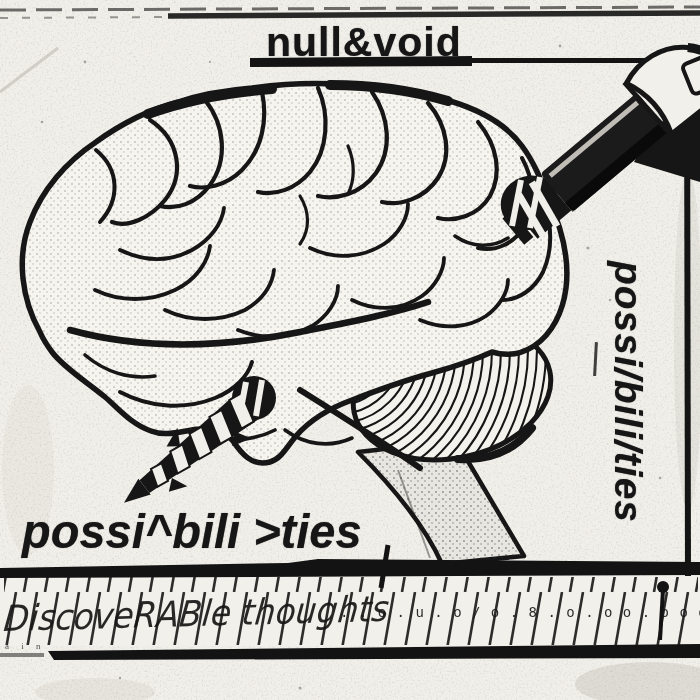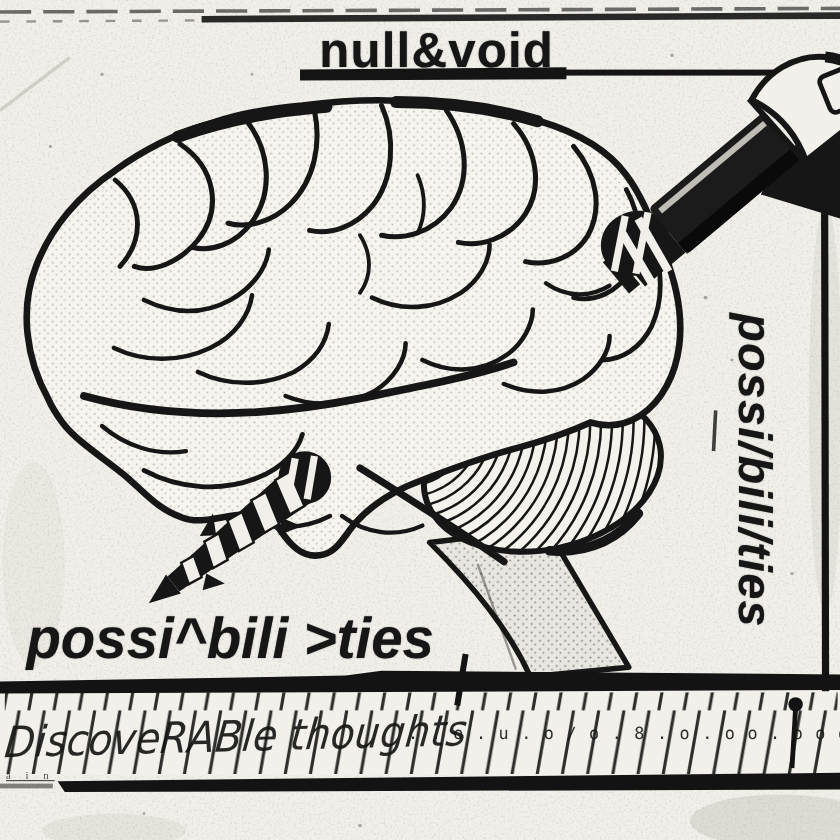--- a/index.html
+++ b/index.html
@@ -15,21 +15,21 @@
             transform:rotate(90deg);text-shadow:0 0 1px rgba(20,20,20,.6);}
   .slogan{left:22px;top:504px;font-size:47px;font-weight:700;font-style:italic;
           letter-spacing:0px;transform:scaleY(1.02);
           text-shadow:0 0 1px rgba(20,20,20,.6);}
   .handwriting{left:4px;top:594px;font-size:33px;font-style:italic;
                font-family:"DejaVu Sans",cursive;letter-spacing:0px;
                transform:rotate(-1.5deg) skewX(-7deg) scaleY(1.08);opacity:.92;}
   .rulermarks{left:340px;top:604px;width:356px;font-size:14px;
               font-family:"DejaVu Sans Mono",monospace;letter-spacing:1px;opacity:.9;}
   .cornermarks{left:5px;top:641px;font-size:9px;letter-spacing:5px;opacity:.75;
-               font-family:"Liberation Serif",serif;text-decoration:underline;}
+               font-family:"Liberation Serif",serif;}
 </style>
 </head>
 <body>
 
 <div id="art">
 
   <svg width="700" height="700" viewBox="0 0 700 700">
     <defs>
       <filter id="grain" x="0" y="0" width="100%" height="100%">
         <feTurbulence type="fractalNoise" baseFrequency="0.55" numOctaves="2" stitchTiles="stitch"></feTurbulence>

